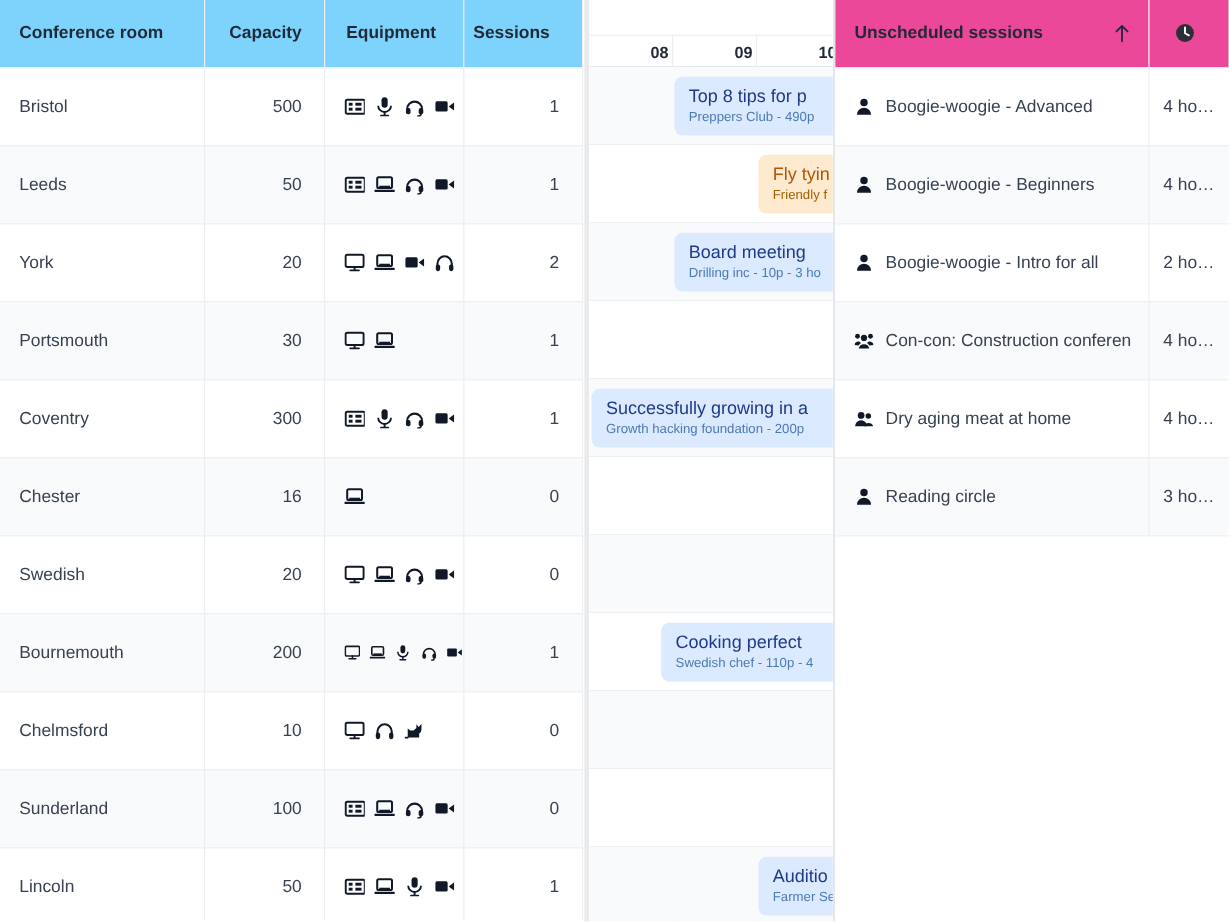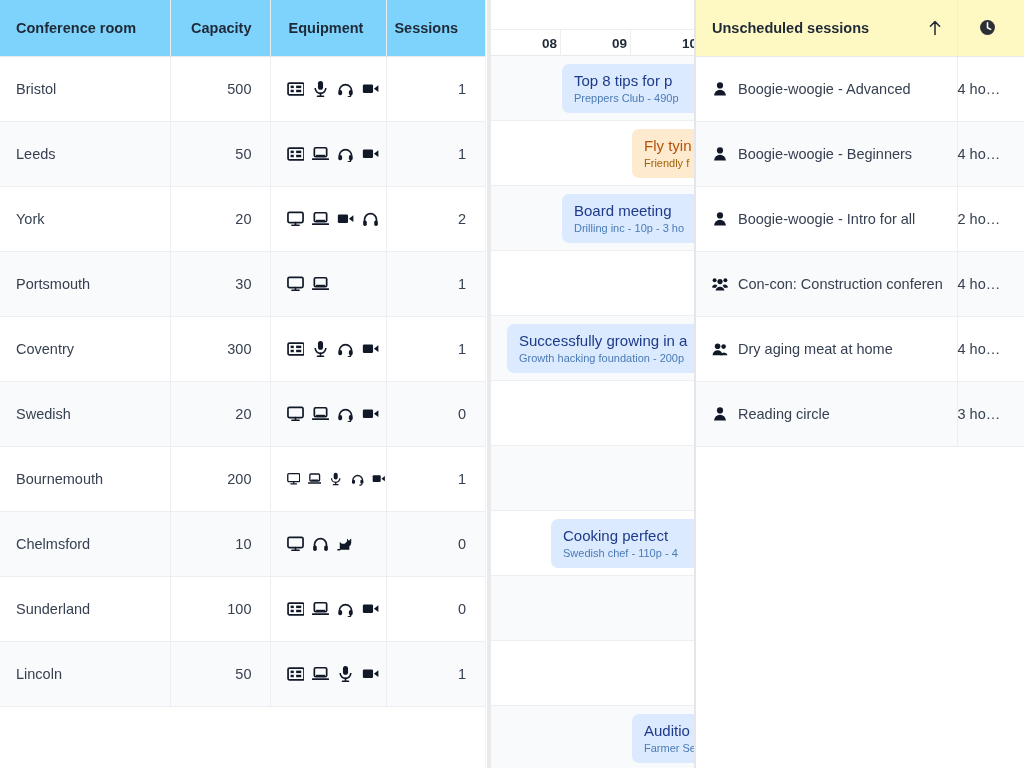--- a/index.html
+++ b/index.html
@@ -116,21 +116,21 @@
   
   .unsched-pane {
     flex: 1 1 auto; height: 768px; background: #fff;
     position: relative; overflow: hidden;
   }
   .unsched-table { width: 100%; border-collapse: collapse; table-layout: fixed; }
   .unsched-table col.u-name { width: 261px; }
   .unsched-table col.u-dur  { width: 100%; }
   .unsched-table thead th {
     height: 56px; border-bottom: 1px solid #e7e9ec;
-    background: #fef9c3; vertical-align: middle;
+    background: #ec4899; vertical-align: middle;
   }
   .unsched-table thead th.u-h-name {
     border-right: 1px solid #eceef1;
     padding: 0 14px 0 16px;
   }
   .u-head-inner { display: flex; align-items: center; justify-content: space-between; }
   .u-head-title { font-size: 14.5px; font-weight: 700; color: #1f2937; white-space: nowrap; }
   .sort-arrow { display: block; width: 16px; height: 16px; fill: #1f2937; }
   .u-h-dur { text-align: left; padding-left: 21px; }
   .clock-icon { display: block; width: 17px; height: 17px; fill: #1f2937; }
@@ -141,21 +141,21 @@
   }
   .unsched-table tbody tr:nth-child(even) td { background: #f9fafb; }
   .unsched-table tbody tr:nth-child(odd)  td { background: #ffffff; }
   .unsched-table tbody td.u-td-name {
     border-right: 1px solid #eceef1;
     padding-left: 16px;
   }
   .u-name-inner { display: flex; align-items: center; gap: 10px; overflow: hidden; }
   .u-name-inner svg { flex: 0 0 auto; width: 16px; height: 16px; fill: #111827; }
   .u-name-text { white-space: nowrap; overflow: hidden; }
-  .u-td-dur { white-space: nowrap; color: #374151; }
+  .u-td-dur { white-space: nowrap; color: #374151; text-align: center; }
 </style>
 </head>
 <body>
 
 <div id="app">
 
   <div class="rooms-pane">
     <table class="rooms-table">
       <colgroup>
         <col class="c-room">
@@ -302,20 +302,34 @@
                   <rect x="11.2" y="9.4" width="3.6" height="5" rx="1.6" fill="#111827"></rect>
                   <path d="M13 14.2q0 1.8-3 1.8" fill="none" stroke="#111827" stroke-width="1.4"></path>
                 </svg>
                 <svg viewBox="0 0 16 16">
                   <rect x="0.8" y="4.2" width="9.6" height="8" rx="1.2" fill="#111827"></rect>
                   <path d="M11.2 8.2 L15.4 5 L15.4 11.4 Z" fill="#111827"></path>
                 </svg>
               </div>
             </td>
             <td class="td-sess">1</td>
+          </tr>
+          <tr>
+            <td class="td-room">Chester</td>
+            <td class="td-cap">16</td>
+            <td class="td-equip">
+              <div class="eq-list">
+                <svg viewBox="0 0 16 16">
+                  <rect x="2.2" y="2.6" width="11.6" height="8.4" rx="1.2" fill="none" stroke="#111827" stroke-width="1.6"></rect>
+                  <path d="M0.6 13.3 L15.4 13.3" stroke="#111827" stroke-width="1.7" stroke-linecap="round"></path>
+                  <rect x="3.8" y="9.2" width="8.4" height="1.7" fill="#111827"></rect>
+                </svg>
+              </div>
+            </td>
+            <td class="td-sess">0</td>
           </tr>
           <tr>
             <td class="td-room">Swedish</td>
             <td class="td-cap">20</td>
             <td class="td-equip">
               <div class="eq-list">
                 <svg viewBox="0 0 16 16">
                   <rect x="0.9" y="2.2" width="14.2" height="9.6" rx="1.4" fill="none" stroke="#111827" stroke-width="1.6"></rect>
                   <path d="M8 11.8 L8 14.2 M4.6 14.4 L11.4 14.4" stroke="#111827" stroke-width="1.5" stroke-linecap="round"></path>
                 </svg>
@@ -487,21 +501,21 @@
           </div>
         </div>
         <div class="cal-row">
           <div class="event blue" style="left: 71px; width: 210px;">
             <div class="ev-title">Board meeting</div>
             <div class="ev-sub">Drilling inc - 10p - 3 ho</div>
           </div>
         </div>
         <div class="cal-row"></div>
         <div class="cal-row">
-          <div class="event blue" style="left: 16px; width: 281px;">
+          <div class="event blue" style="left: 2px; width: 281px;">
             <div class="ev-title">Successfully growing in a</div>
             <div class="ev-sub">Growth hacking foundation - 200p</div>
           </div>
         </div>
         <div class="cal-row"></div>
         <div class="cal-row"></div>
         <div class="cal-row">
           <div class="event blue" style="left: 60px; width: 210px;">
             <div class="ev-title">Cooking perfect</div>
             <div class="ev-sub">Swedish chef - 110p - 4</div>

